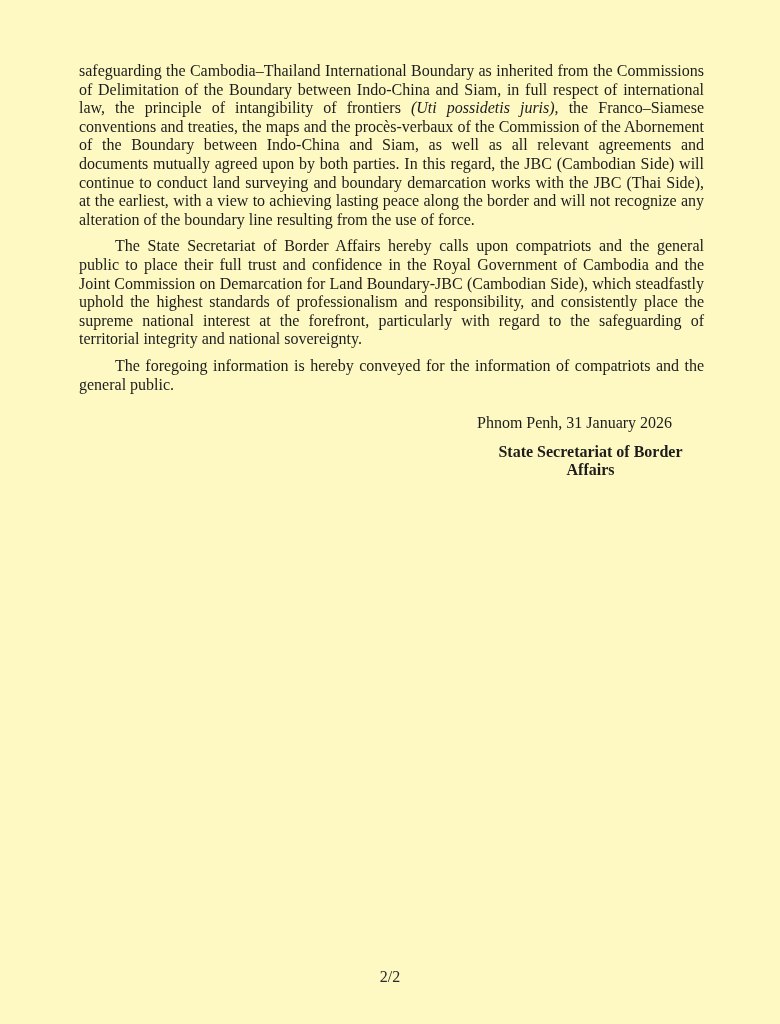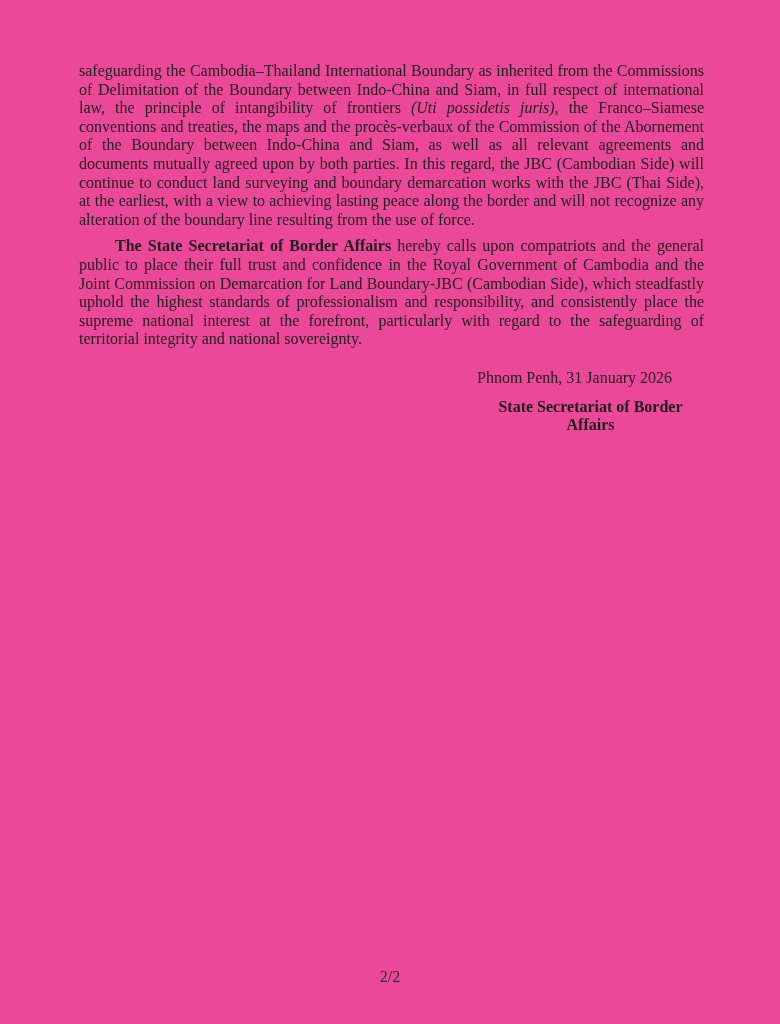--- a/index.html
+++ b/index.html
@@ -11,35 +11,35 @@
     height: 1024px;
     background: #ffffff;
     font-family: "Liberation Serif", "DejaVu Serif", serif;
   }
   .page {
     position: relative;
     width: 780px;
     height: 1024px;
     box-sizing: border-box;
     padding: 62px 76px 0 79px;
-    background: #ec4899;
+    background: #fef9c3;
     color: #1c1c1c;
     font-size: 16px;
     line-height: 18.6px;
     overflow: hidden;
   }
   p.body-para {
     margin: 0 0 8px 0;
     text-align: justify;
   }
   p.indent {
     text-indent: 36px;
   }
   .seg-italic { font-style: italic; }
-  .seg-bold { font-weight: bold; }
+  .seg-bold { font-weight: normal; }
   .signature-block {
     margin-top: 20px;
     margin-left: 398px;
   }
   .sig-date {
     margin: 12px 0 10px 0;
     text-align: left;
   }
   .sig-org {
     margin: 0;
@@ -57,20 +57,21 @@
 </style>
 </head>
 <body>
 
 <div class="page">
 
   <p class="body-para"><span>safeguarding the Cambodia–Thailand International Boundary as inherited from the Commissions of Delimitation of the Boundary between Indo-China and Siam, in full respect of international law, the principle of intangibility of frontiers </span><span class="seg-italic">(Uti possidetis juris)</span><span>, the Franco–Siamese conventions and treaties, the maps and the procès-verbaux of the Commission of the Abornement of the Boundary between Indo-China and Siam, as well as all relevant agreements and documents mutually agreed upon by both parties. In this regard, the JBC (Cambodian Side) will continue to conduct land surveying and boundary demarcation works with the JBC (Thai Side), at the earliest, with a view to achieving lasting peace along the border and will not recognize any alteration of the boundary line resulting from the use of force.</span></p>
 
   <p class="body-para indent"><span class="seg-bold">The State Secretariat of Border Affairs</span><span> hereby calls upon compatriots and the general public to place their full trust and confidence in the Royal Government of Cambodia and the Joint Commission on Demarcation for Land Boundary-JBC (Cambodian Side), which steadfastly uphold the highest standards of professionalism and responsibility, and consistently place the supreme national interest at the forefront, particularly with regard to the safeguarding of territorial integrity and national sovereignty.</span></p>
 
+  <p class="body-para indent"><span>The foregoing information is hereby conveyed for the information of compatriots and the general public.</span></p>
 
   <div class="signature-block">
     <p class="sig-date">Phnom Penh, 31 January 2026</p>
     <p class="sig-org">State Secretariat of Border Affairs</p>
   </div>
 
   <div class="page-number">2/2</div>
 
 </div>
 

